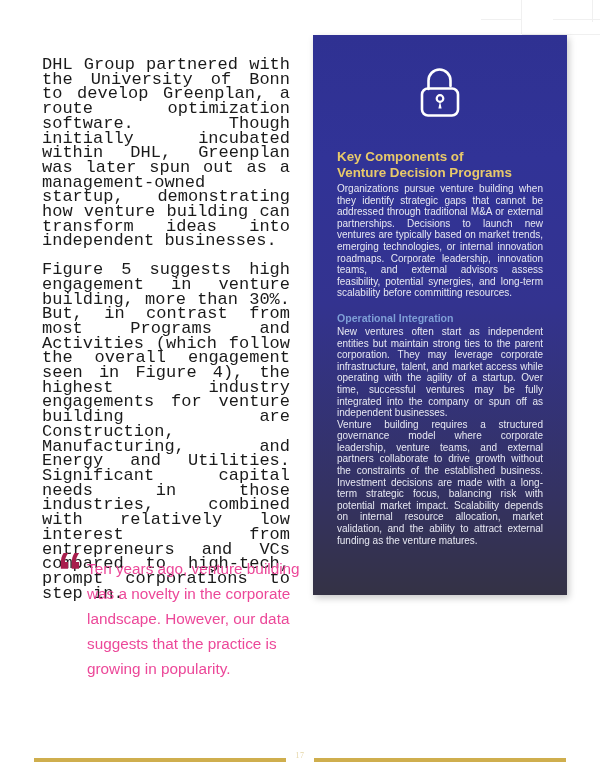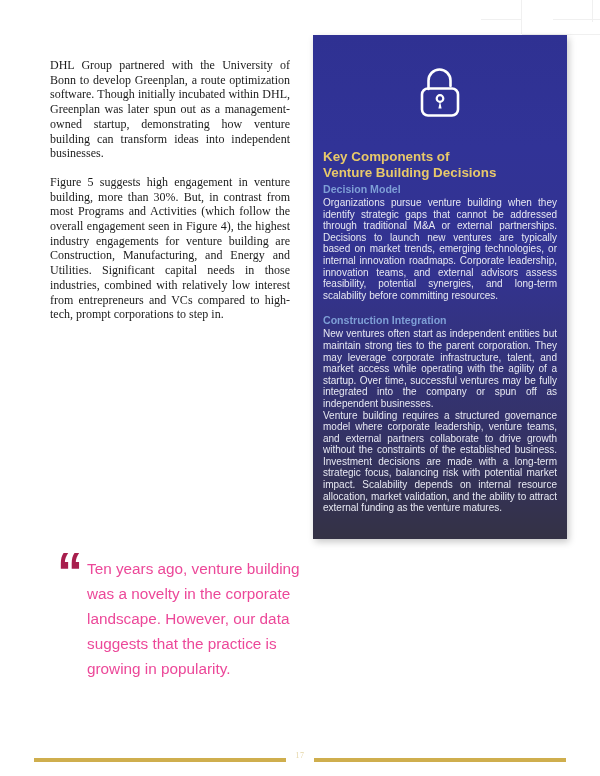--- a/index.html
+++ b/index.html
@@ -28,26 +28,26 @@
   .cm-h3 { left: 522px; top: 34px; width: 78px; height: 1px; }
 
   
   .text-column {
     position: absolute;
     left: 34px;
     top: 58px;
     width: 256px;
   }
   .body-par {
-    font-family: Liberation Serif, serif;
-    font-size: 12px;
+    font-family: Liberation Mono, monospace;
+    font-size: 17px;
     line-height: 14.7px;
     color: #1a1a1a;
     text-align: justify;
-    margin: 0 0 14px 16px;
+    margin: 0 0 14px 8px;
     hyphens: manual;
   }
   .body-par:last-child { margin-bottom: 0; }
 
   
   .pullquote {
     position: absolute;
     left: 57px;
     top: 553px;
     width: 244px;
@@ -71,30 +71,30 @@
     color: #ec4899;
     padding-top: 3px;
   }
 
   
   .info-panel {
     position: absolute;
     left: 313px;
     top: 35px;
     width: 254px;
-    height: 504px;
+    height: 560px;
     background: linear-gradient(to bottom,
                 #2f3192 0%,
                 #313397 22%,
                 #33338f 48%,
                 #34325f 84%,
                 #343245 100%);
     box-shadow: 2px 3px 7px rgba(0,0,0,0.22);
     box-sizing: border-box;
-    padding: 0 10px;
+    padding: 0 24px;
     overflow: hidden;
   }
   .panel-icon {
     margin: 30px auto 0 auto;
     width: 54px;
     height: 58px;
     display: block;
   }
   .panel-title {
     font-family: "Liberation Sans", sans-serif;
@@ -171,27 +171,26 @@
     <path d="M15.5 24 L15.5 15.5 A11 11 0 0 1 37.5 15.5 L37.5 21" fill="none" stroke="#ffffff" stroke-width="2.6" stroke-linecap="round"></path>
 
     <rect x="9" y="23.5" width="36" height="27" rx="6" ry="6" fill="none" stroke="#ffffff" stroke-width="2.6"></rect>
 
     <circle cx="27" cy="33.5" r="3.3" fill="none" stroke="#ffffff" stroke-width="2.2"></circle>
     <path d="M27 36 L25.4 43.5 L28.6 43.5 Z" fill="#ffffff"></path>
   </svg>
 
   <h2 class="panel-title">
     <span>Key Components of</span>
-    <span class="line2">Venture Building Decisions</span>
+    <span class="line2">Venture Decision Programs</span>
   </h2>
 
-  <h3 class="section-head">Decision Model</h3>
   <p class="section-body">Organizations pursue venture building when they identify strategic gaps that cannot be addressed through traditional M&amp;A or external partnerships. Decisions to launch new ventures are typically based on market trends, emerging technologies, or internal innovation roadmaps. Corporate leadership, innovation teams, and external advisors assess feasibility, potential synergies, and long-term scalability before committing resources.</p>
 
-  <h3 class="section-head spaced">Construction Integration</h3>
+  <h3 class="section-head spaced">Operational Integration</h3>
   <p class="section-body">New ventures often start as independent entities but maintain strong ties to the parent corporation. They may leverage corporate infrastructure, talent, and market access while operating with the agility of a startup. Over time, successful ventures may be fully integrated into the company or spun off as independent businesses.</p>
 
   <p class="section-body">Venture building requires a structured governance model where corporate leadership, venture teams, and external partners collaborate to drive growth without the constraints of the established business. Investment decisions are made with a long-term strategic focus, balancing risk with potential market impact. Scalability depends on internal resource allocation, market validation, and the ability to attract external funding as the venture matures.</p>
 
 </aside>
 
 <div class="footer-rule rule-left"></div>
 <div class="footer-rule rule-right"></div>
 <div class="page-number">17</div>
 

